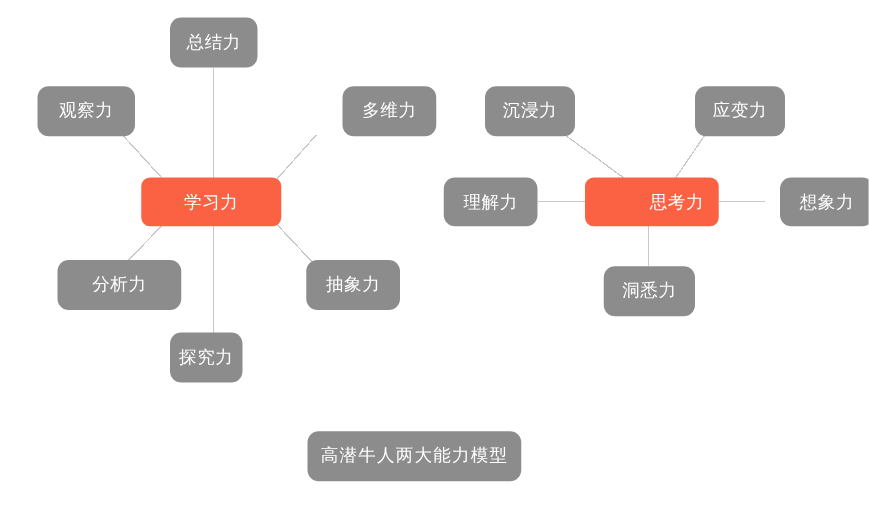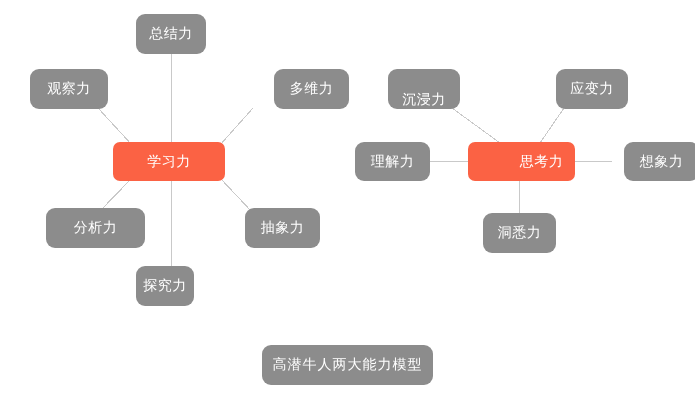--- a/index.html
+++ b/index.html
@@ -86,32 +86,32 @@
       </div>
       <div class="node leaf" style="left: 245px; top: 208px; width: 75px; height: 40px;">
         <span>抽象力</span>
       </div>
       <div class="node leaf" style="left: 136px; top: 266px; width: 58px; height: 40px;">
         <span>探究力</span>
       </div>
       <div class="node hub" style="left: 468px; top: 142px; width: 107px; height: 39px; padding-left: 40px;">
         <span>思考力</span>
       </div>
-      <div class="node leaf" style="left: 388px; top: 69px; width: 72px; height: 40px; align-items: flex-end;">
+      <div class="node leaf" style="left: 388px; top: 69px; width: 72px; height: 40px;">
         <span>沉浸力</span>
       </div>
       <div class="node leaf" style="left: 556px; top: 69px; width: 72px; height: 40px;">
         <span>应变力</span>
       </div>
       <div class="node leaf" style="left: 355px; top: 142px; width: 75px; height: 39px;">
         <span>理解力</span>
       </div>
       <div class="node leaf" style="left: 612px; top: 142px; width: 75px; height: 39px; margin-left: 12px;">
         <span>想象力</span>
       </div>
       <div class="node leaf" style="left: 483px; top: 213px; width: 73px; height: 40px;">
         <span>洞悉力</span>
       </div>
-      <div class="node caption" style="left: 262px; top: 345px; width: 171px; height: 40px; text-align: center;">
+      <div class="node caption" style="left: 246px; top: 345px; width: 171px; height: 40px; text-align: center;">
         <span>高潜牛人两大能力模型</span>
       </div>
     </div>
 </div>
 
 </body></html>

